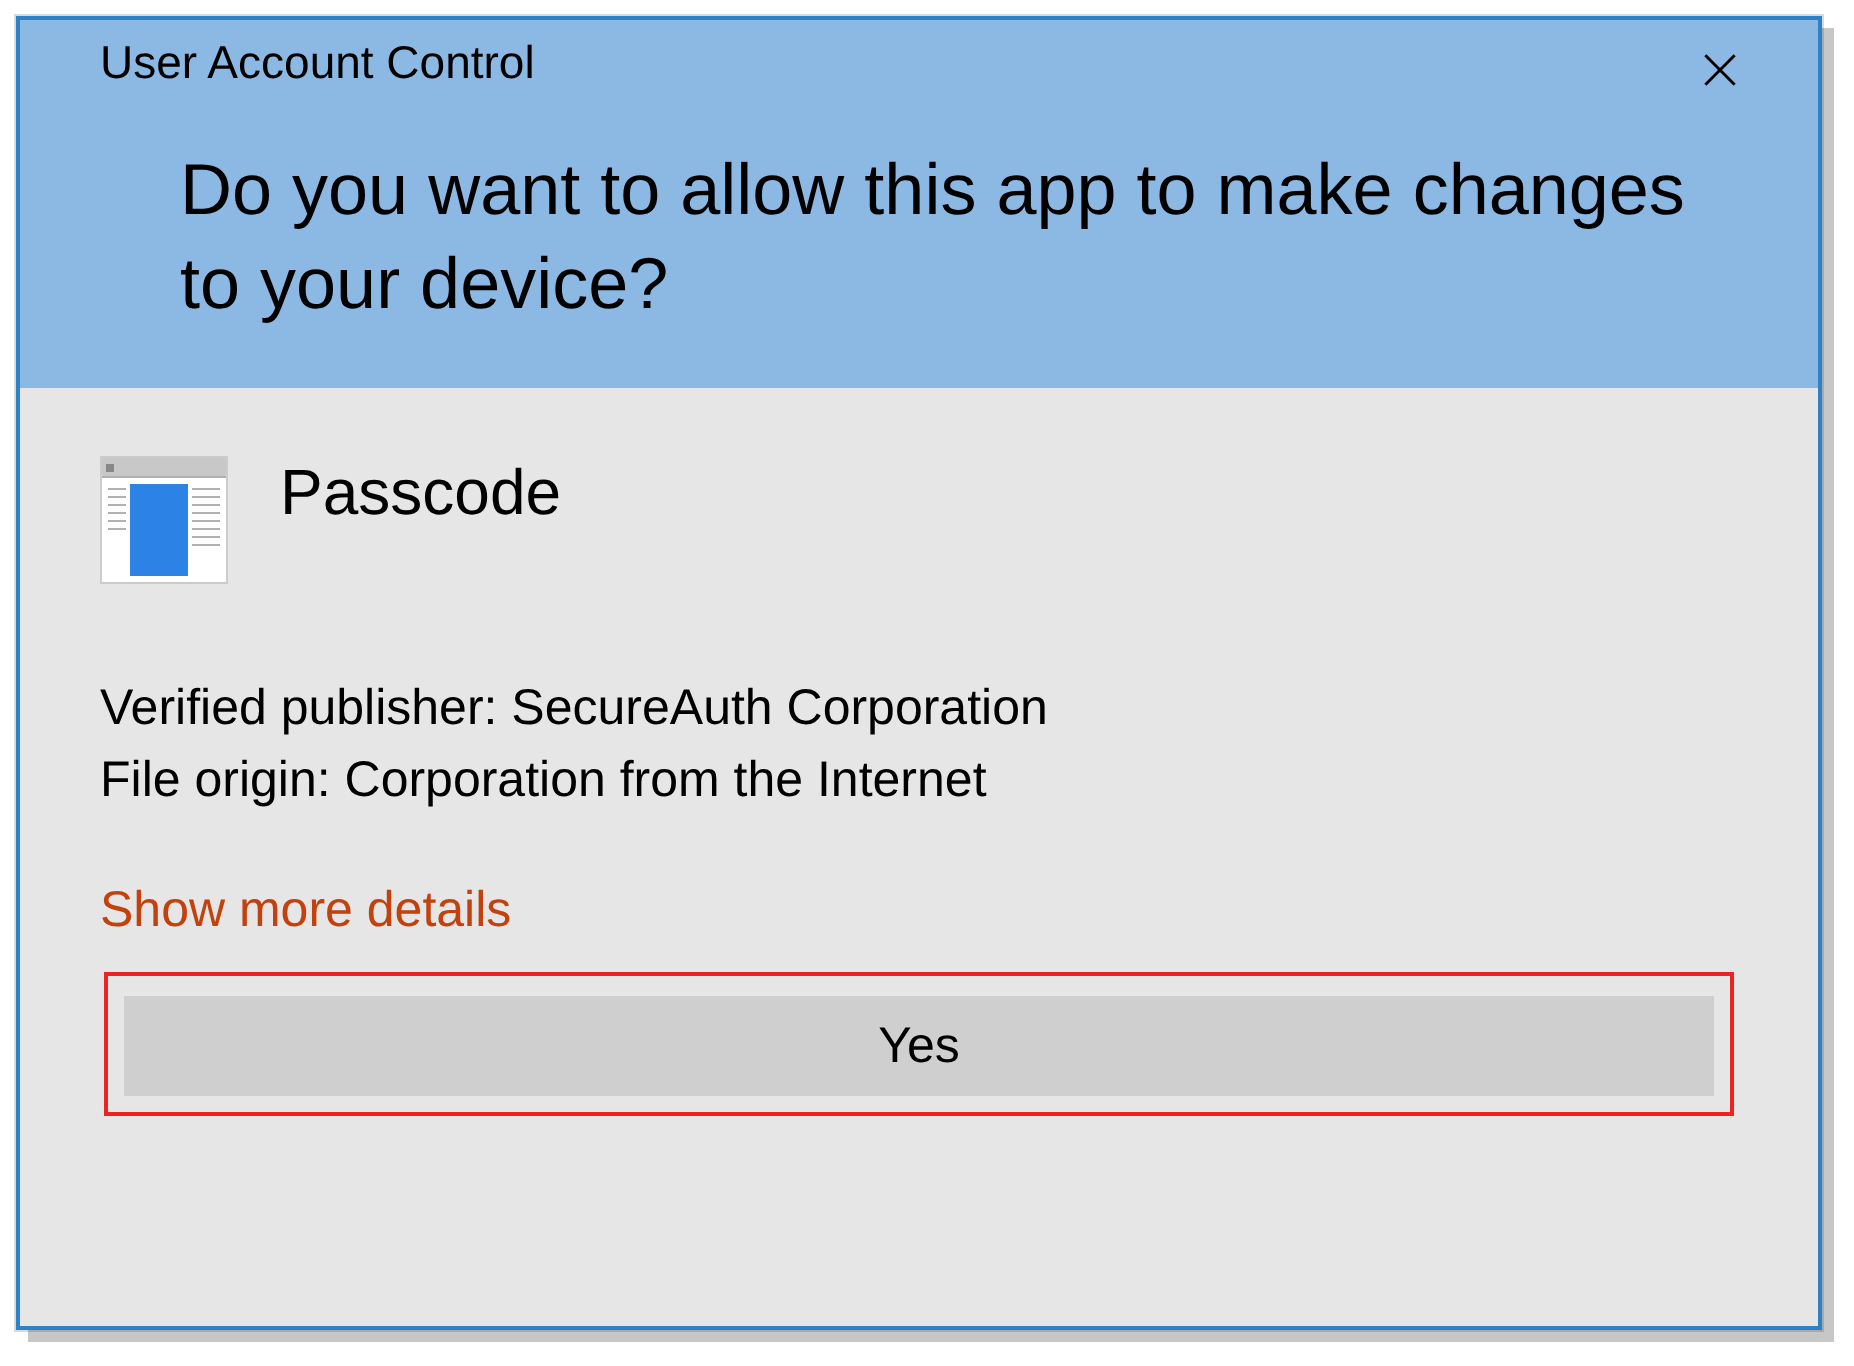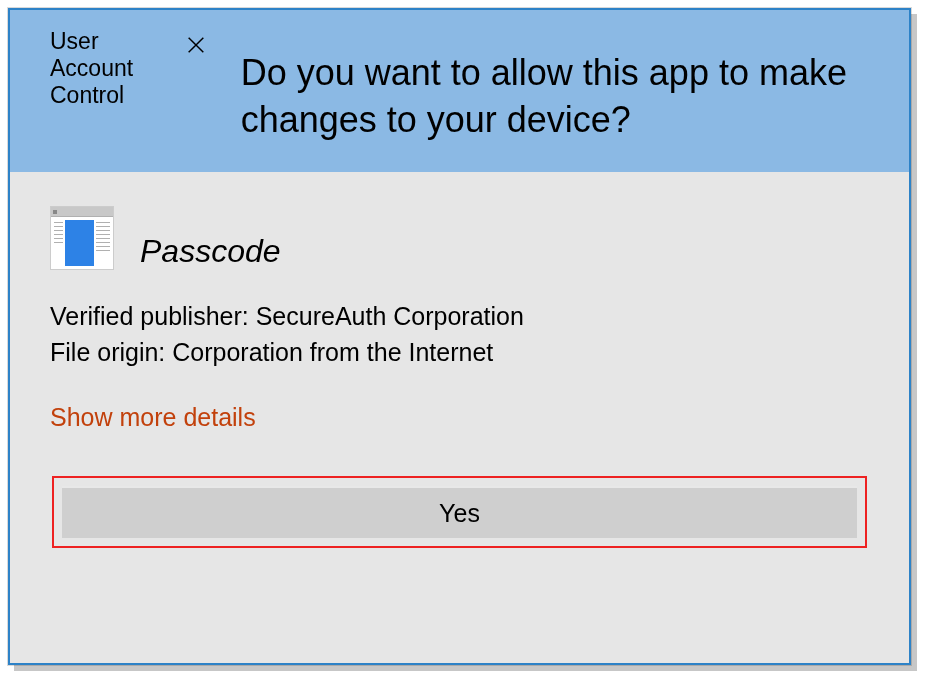--- a/index.html
+++ b/index.html
@@ -25,23 +25,23 @@
     .dialog {
       width: 100%;
       height: 100%;
       border: 2px solid #2d82c7;
       background: #e6e6e6;
       display: flex;
       flex-direction: column;
     }
     .header-blue {
       background: #8bb9e4;
-      padding: 18px 40px 28px 40px;
-      display: flex;
-      flex-direction: row;
+      padding: 8px 40px 28px 40px;
+      display: flex;
+      flex-direction: column;
       position: relative;
     }
     .title-row {
       display: flex;
       align-items: flex-start;
       justify-content: space-between;
     }
     .window-title {
       font-size: 23px;
       color: #000000;
@@ -71,23 +71,22 @@
     }
     .body-area {
       flex: 1;
       background: #e6e6e6;
       padding: 34px 40px 34px 40px;
       display: flex;
       flex-direction: column;
     }
     .app-row {
       display: flex;
-      align-items: flex-end;
+      align-items: flex-start;
       gap: 26px;
-      font-style: italic;
     }
     .app-icon {
       width: 64px;
       height: 64px;
       border: 1px solid #cccccc;
       background: #ffffff;
       position: relative;
       display: flex;
       flex-direction: column;
     }
@@ -137,34 +136,34 @@
     .app-icon-right div {
       height: 1px;
       background: #b0b0b0;
     }
     .app-name {
       font-size: 32px;
       color: #000000;
       font-weight: 400;
     }
     .details {
-      margin-top: 28px;
+      margin-top: 44px;
       font-size: 25px;
       line-height: 1.45;
       color: #000000;
     }
     .show-more {
       margin-top: 33px;
       font-size: 25px;
       color: #c2410c;
       cursor: pointer;
       width: fit-content;
     }
     .button-row {
-      margin-top: 44px;
+      margin-top: 16px;
       display: flex;
       gap: 14px;
       padding: 0 2px;
     }
     .btn-wrap {
       flex: 1;
       padding: 8px;
     }
     .btn-wrap-highlight {
       border: 2px solid #ee2222;

